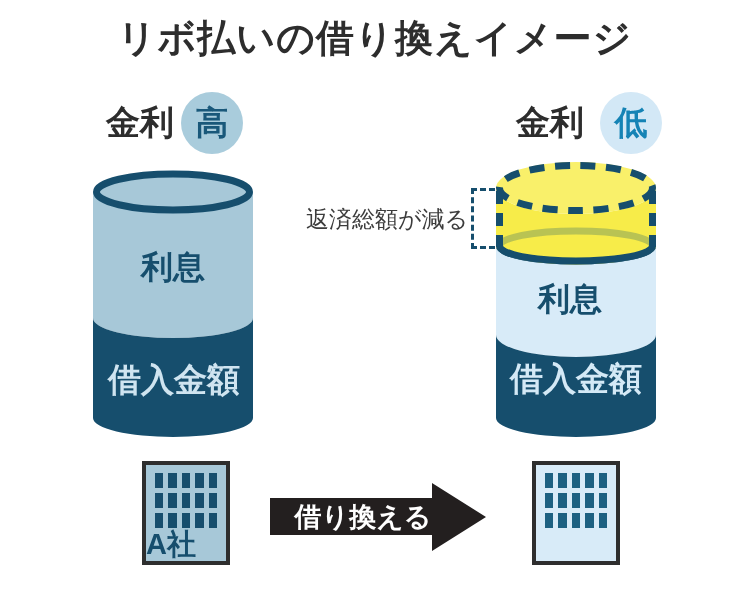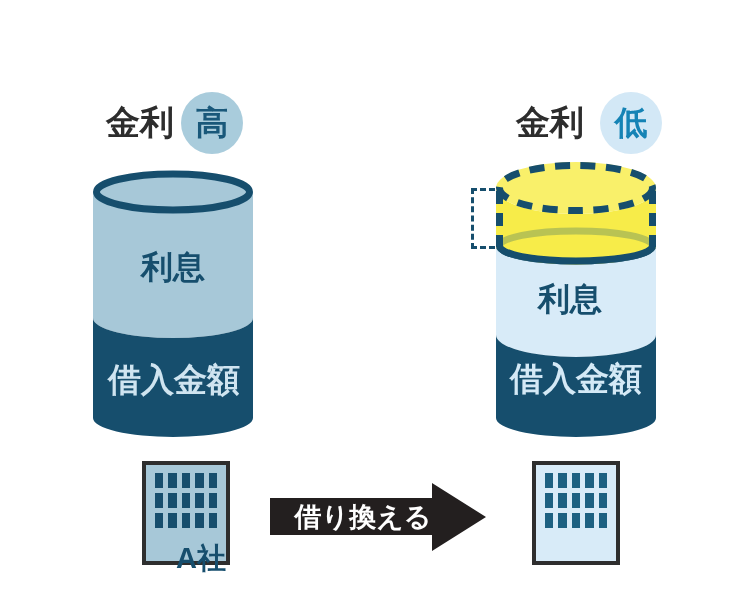--- a/index.html
+++ b/index.html
@@ -52,34 +52,35 @@
     position:absolute;width:80px;height:96px;border:4px solid var(--building-border);
     display:flex;flex-direction:column;
   }
   .building.a{left:142px;top:461px;background:var(--left-light);}
   .building.b{left:532px;top:461px;background:var(--right-light);}
   .windows{display:grid;gap:5px;padding:8px 9px 0 9px;}
   .win{height:15px;}
   .building.a .win{background:var(--windows-a);}
   .building.b .win{background:var(--windows-b);}
   .company{
-    text-align:right;font-size:29px;font-weight:bold;color:var(--navy);
-    line-height:33px;margin-top:14px;
+    text-align:left;font-size:29px;font-weight:bold;color:var(--navy);
+    line-height:33px;margin-top:0;
   }
   .arrow-svg{position:absolute;left:268px;top:478px;}
   .arrow-svg text{
     font-family:"Liberation Sans","DejaVu Sans",sans-serif;
     font-weight:bold;font-size:27px;fill:var(--white);text-anchor:middle;
   }
 </style>
 </head>
 <body>
 
 <div id="stage">
 
+  <div class="title">リボ払いの借り換えイメージ</div>
 
   <div class="rate-label left">金利</div>
   <div class="rate-circle high">高</div>
 
   <div class="rate-label right">金利</div>
   <div class="rate-circle low">低</div>
 
   <svg class="cyl left" width="174" height="280" viewBox="0 0 174 280">
     <path class="fill-left-light" d="M5,30 L5,156 A80,20 0 0 0 165,156 L165,30 Z"></path>
     <path class="fill-navy" d="M5,156 A80,20 0 0 0 165,156 L165,256 A80,19 0 0 1 5,256 Z"></path>
@@ -96,20 +97,21 @@
     <ellipse class="fill-yellow-light" cx="106" cy="30" rx="80" ry="26"></ellipse>
     <path class="stroke-olive" d="M29.5,88 A76.5,15 0 0 1 182.5,88" fill="none" stroke-width="7"></path>
     <path class="stroke-navy" d="M29.5,88 A76.5,15 0 0 0 182.5,88" fill="none" stroke-width="7"></path>
     <ellipse class="stroke-navy" cx="106" cy="30" rx="76.5" ry="22.5" fill="none" stroke-width="7" stroke-dasharray="15 10.5"></ellipse>
     <path class="stroke-navy" d="M29.5,33 V89 M182.5,33 V89" fill="none" stroke-width="7" stroke-dasharray="13 9"></path>
     <text class="t-interest" x="100" y="152">利息</text>
     <text class="t-principal-r" x="106" y="232">借入金額</text>
   </svg>
 
   <div class="bracket"></div>
+  <div class="reduction-note">返済総額が減る</div>
 
   <div class="building a">
     <div class="windows" style="grid-template-columns: repeat(5, 1fr);">
         <span class="win"></span>
         <span class="win"></span>
         <span class="win"></span>
         <span class="win"></span>
         <span class="win"></span>
         <span class="win"></span>
         <span class="win"></span>

